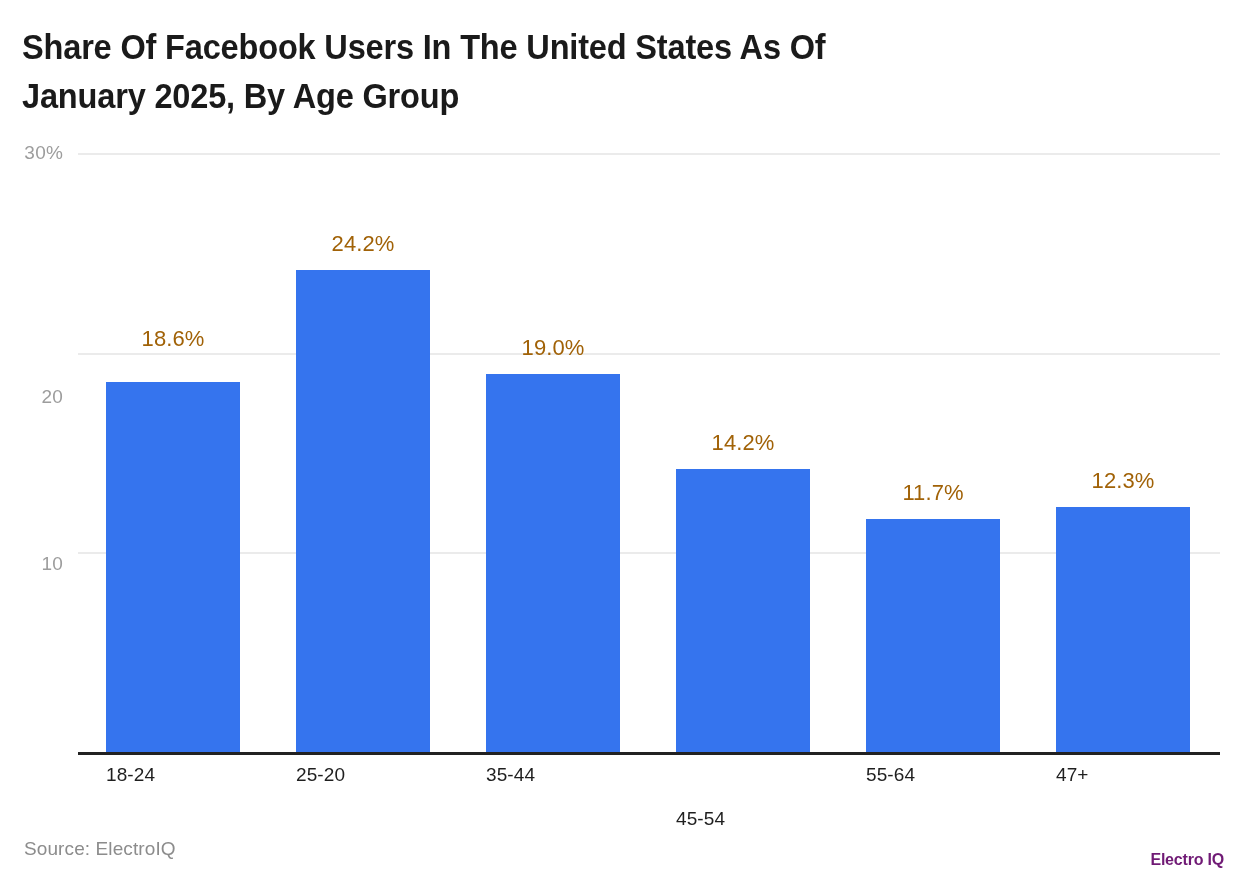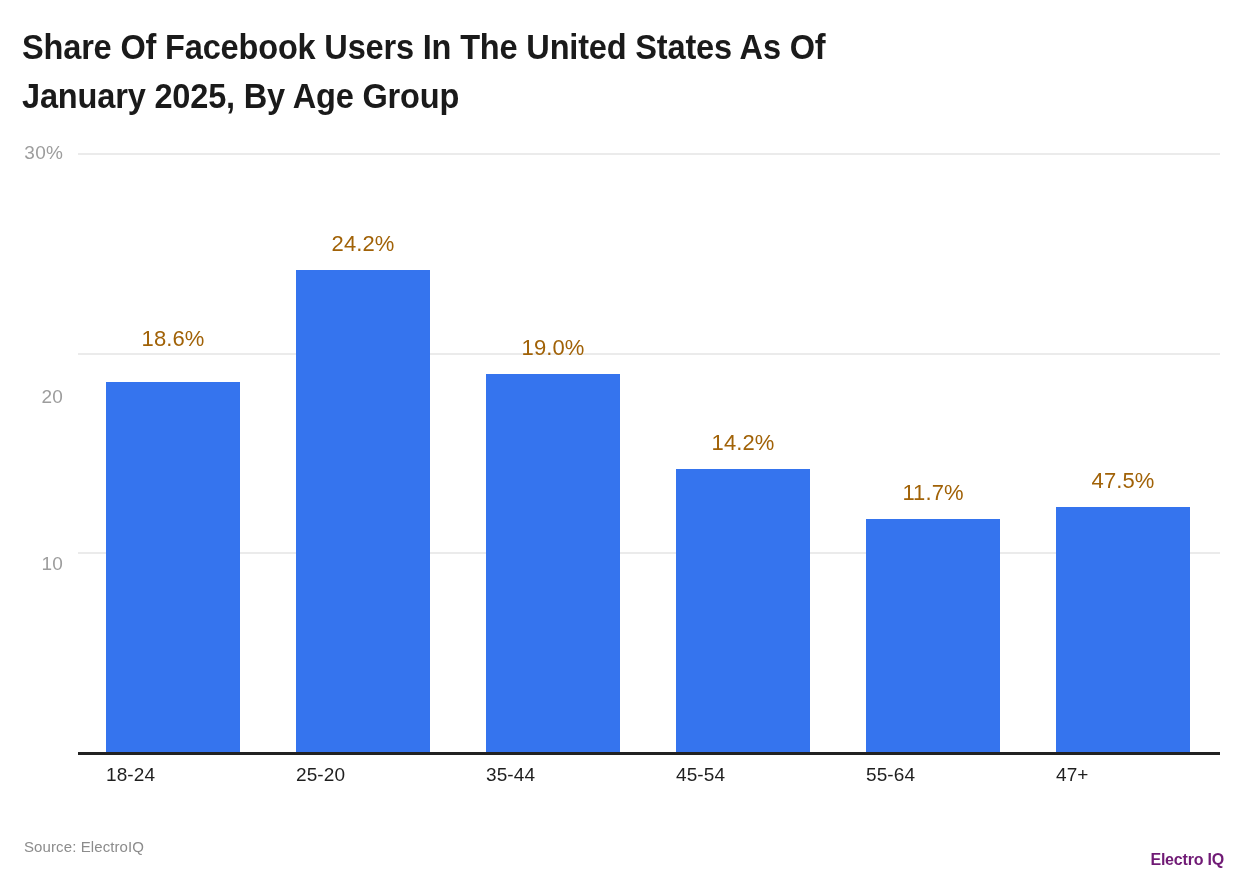--- a/index.html
+++ b/index.html
@@ -98,21 +98,21 @@
     color: #1f1f1f;
     letter-spacing: 0.1px;
     white-space: nowrap;
   }
 
   
   .source-note {
     position: absolute;
     left: 24px;
     top: 838px;
-    font-size: 15px;
+    font-size: 19px;
     color: #8c8c8c;
     letter-spacing: 0.1px;
   }
 
   .brand-logo {
     position: absolute;
     right: 16px;
     top: 851px;
     font-size: 16px;
     font-weight: bold;
@@ -147,26 +147,26 @@
         <div class="bar-value" style="left: 106px; top: 326px;">18.6%</div>
         <div class="cat-label" style="left: 106px;">18-24</div>
         <div class="bar" style="left: 296px; top: 269.807px; height: 483.193px; background: rgb(53, 116, 238);"></div>
         <div class="bar-value" style="left: 296px; top: 230.807px;">24.2%</div>
         <div class="cat-label" style="left: 296px;">25-20</div>
         <div class="bar" style="left: 486px; top: 373.633px; height: 379.367px; background: rgb(53, 116, 238);"></div>
         <div class="bar-value" style="left: 486px; top: 334.633px; text-align: center;">19.0%</div>
         <div class="cat-label" style="left: 486px;">35-44</div>
         <div class="bar" style="left: 676px; top: 469.473px; height: 283.527px; background: rgb(53, 116, 238);"></div>
         <div class="bar-value" style="left: 676px; top: 430.473px;">14.2%</div>
-        <div class="cat-label" style="left: 676px;">45-54</div>
+        <div class="cat-label" style="left: 676px; margin-top: 44px;">45-54</div>
         <div class="bar" style="left: 866px; top: 519.39px; height: 233.61px; background: rgb(53, 116, 238);"></div>
         <div class="bar-value" style="left: 866px; top: 480.39px;">11.7%</div>
         <div class="cat-label" style="left: 866px;">55-64</div>
         <div class="bar" style="left: 1056px; top: 507.41px; height: 245.59px; background: rgb(53, 116, 238);"></div>
-        <div class="bar-value" style="left: 1056px; top: 468.41px;">47.5%</div>
+        <div class="bar-value" style="left: 1056px; top: 468.41px;">12.3%</div>
         <div class="cat-label" style="left: 1056px;">47+</div>
       </div>
 
     <div class="axis-line"></div>
   </div>
 
   <div class="source-note">Source: ElectroIQ</div>
 
   <div class="brand-logo">Electro IQ</div>
 

